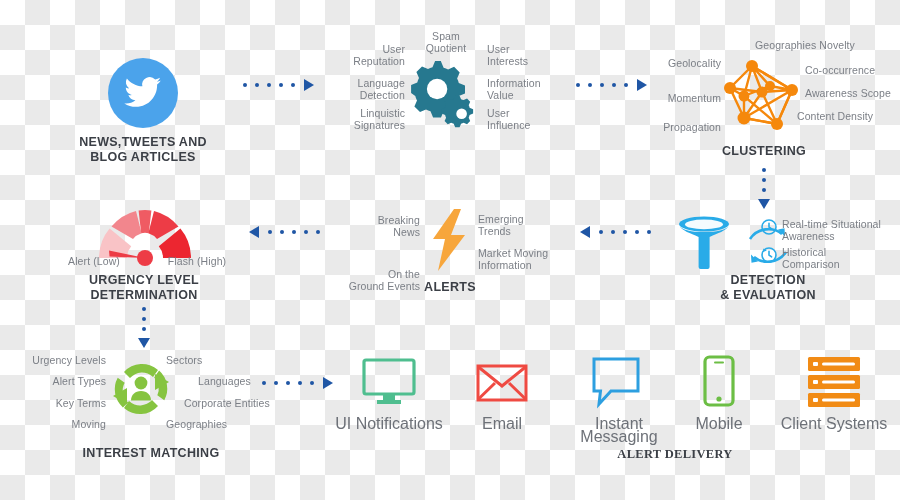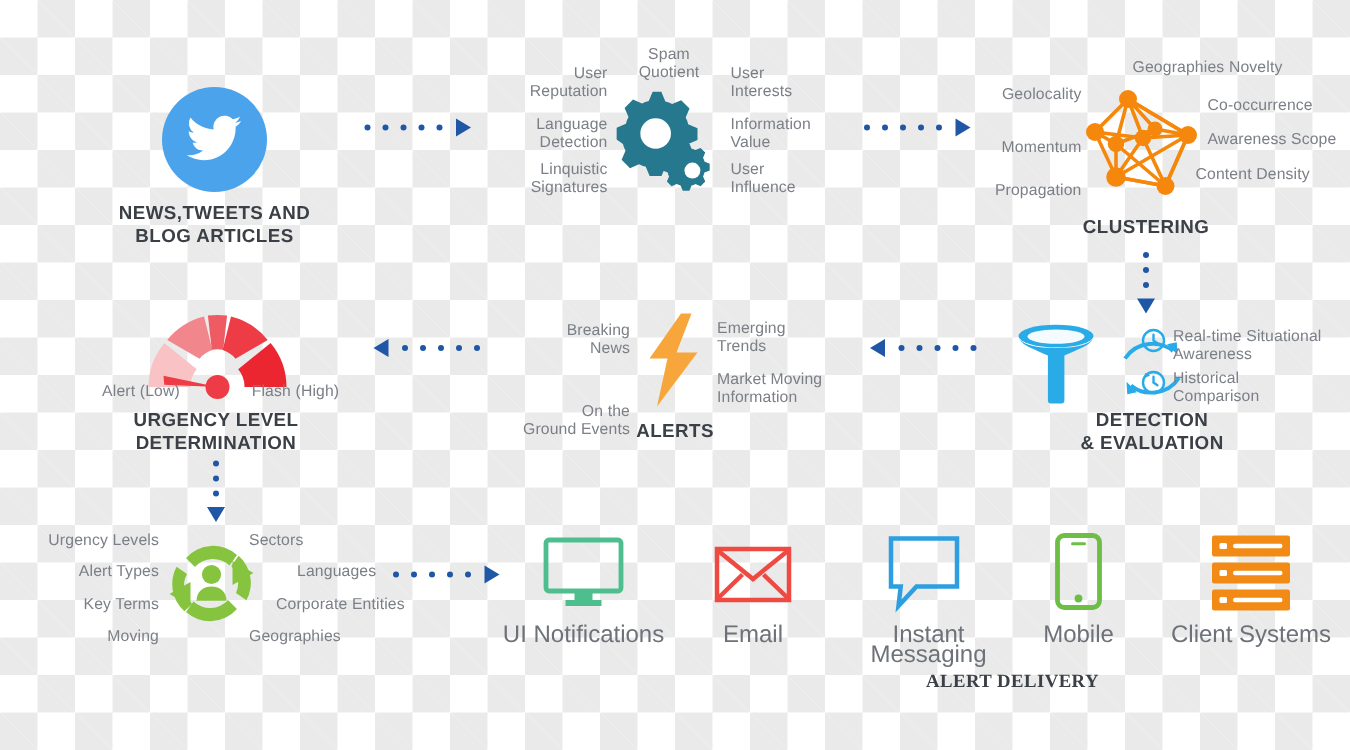--- a/index.html
+++ b/index.html
@@ -257,20 +257,21 @@
     </svg>
   </div>
   <div class="lbl l" style="left:28px;top:354px;width:78px;">Urgency Levels</div>
   <div class="lbl l" style="left:28px;top:375px;width:78px;">Alert Types</div>
   <div class="lbl l" style="left:28px;top:397px;width:78px;">Key Terms</div>
   <div class="lbl l" style="left:28px;top:418px;width:78px;">Moving</div>
   <div class="lbl r" style="left:166px;top:354px;width:100px;">Sectors</div>
   <div class="lbl r" style="left:178px;top:375px;width:100px;margin-left:20px;">Languages</div>
   <div class="lbl r" style="left:184px;top:397px;width:110px;">Corporate Entities</div>
   <div class="lbl r" style="left:166px;top:418px;width:100px;">Geographies</div>
+  <div class="title" style="left:61px;top:446px;width:180px;">INTEREST MATCHING</div>
 
   <div class="arrow-h" style="left:262px;top:378px;">
     <span class="dot"></span>
     <span class="dot"></span>
     <span class="dot"></span>
     <span class="dot"></span>
     <span class="dot"></span>
     <span class="tri"></span>
   </div>
 

